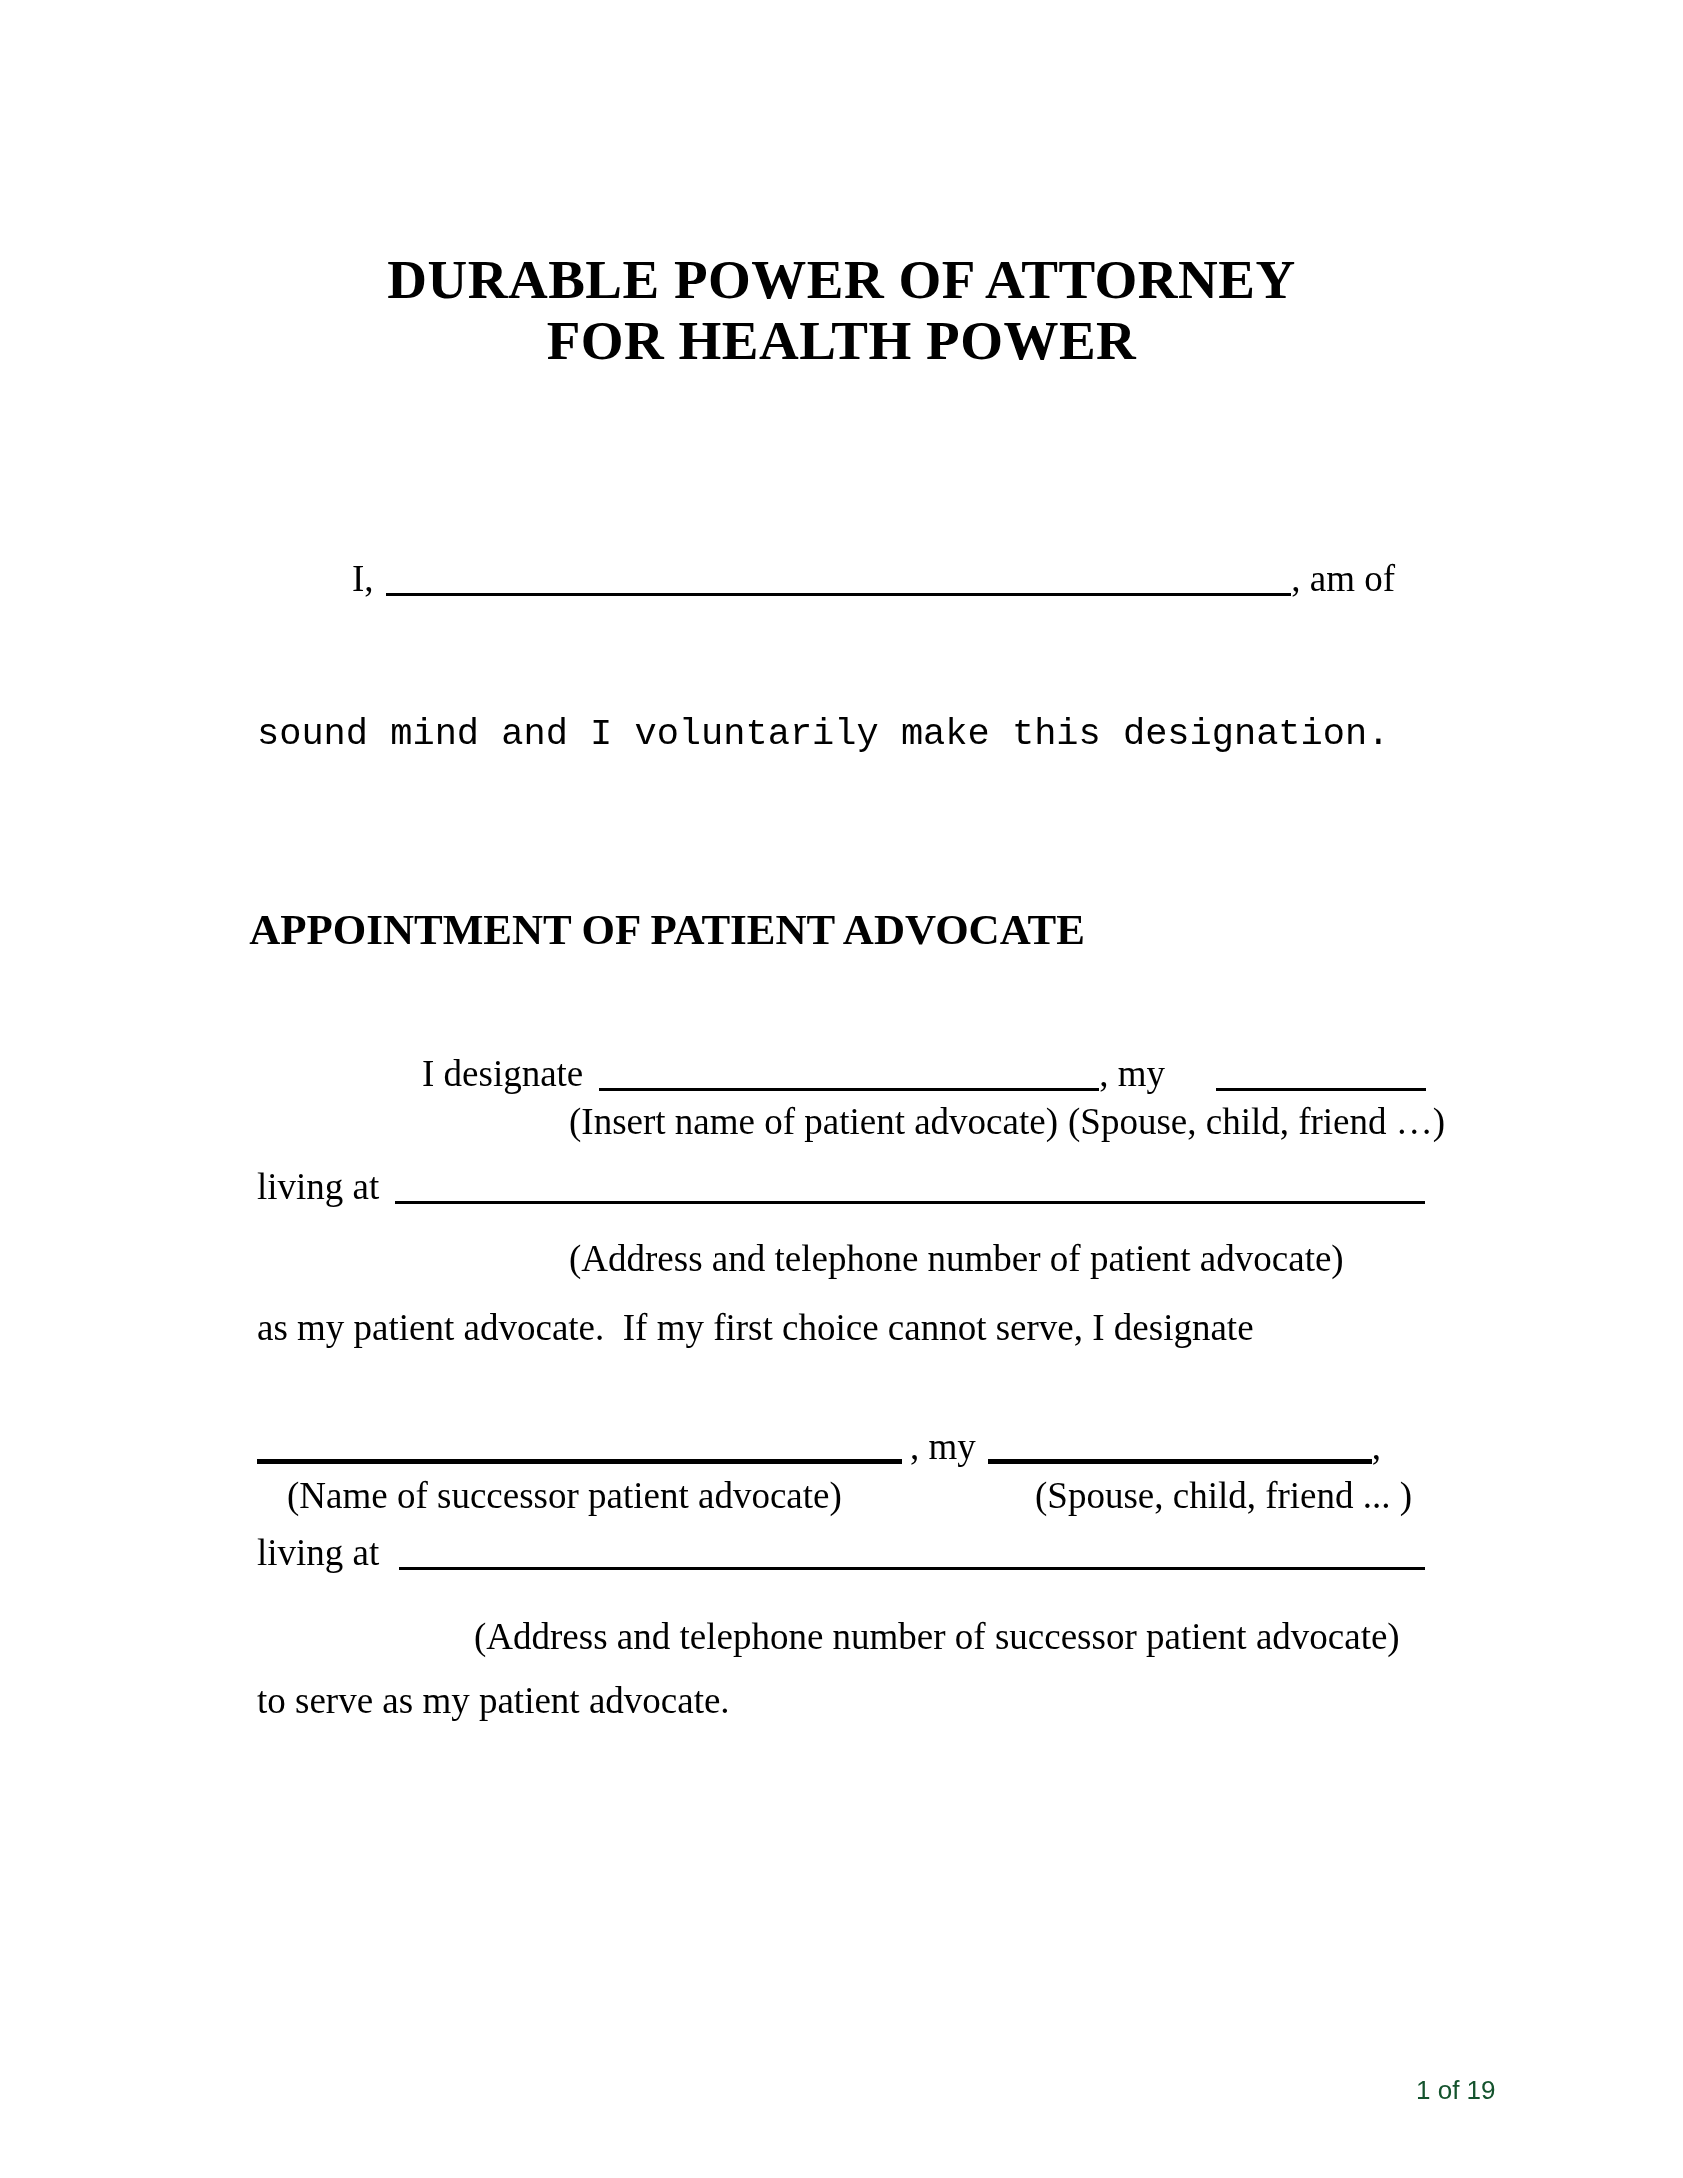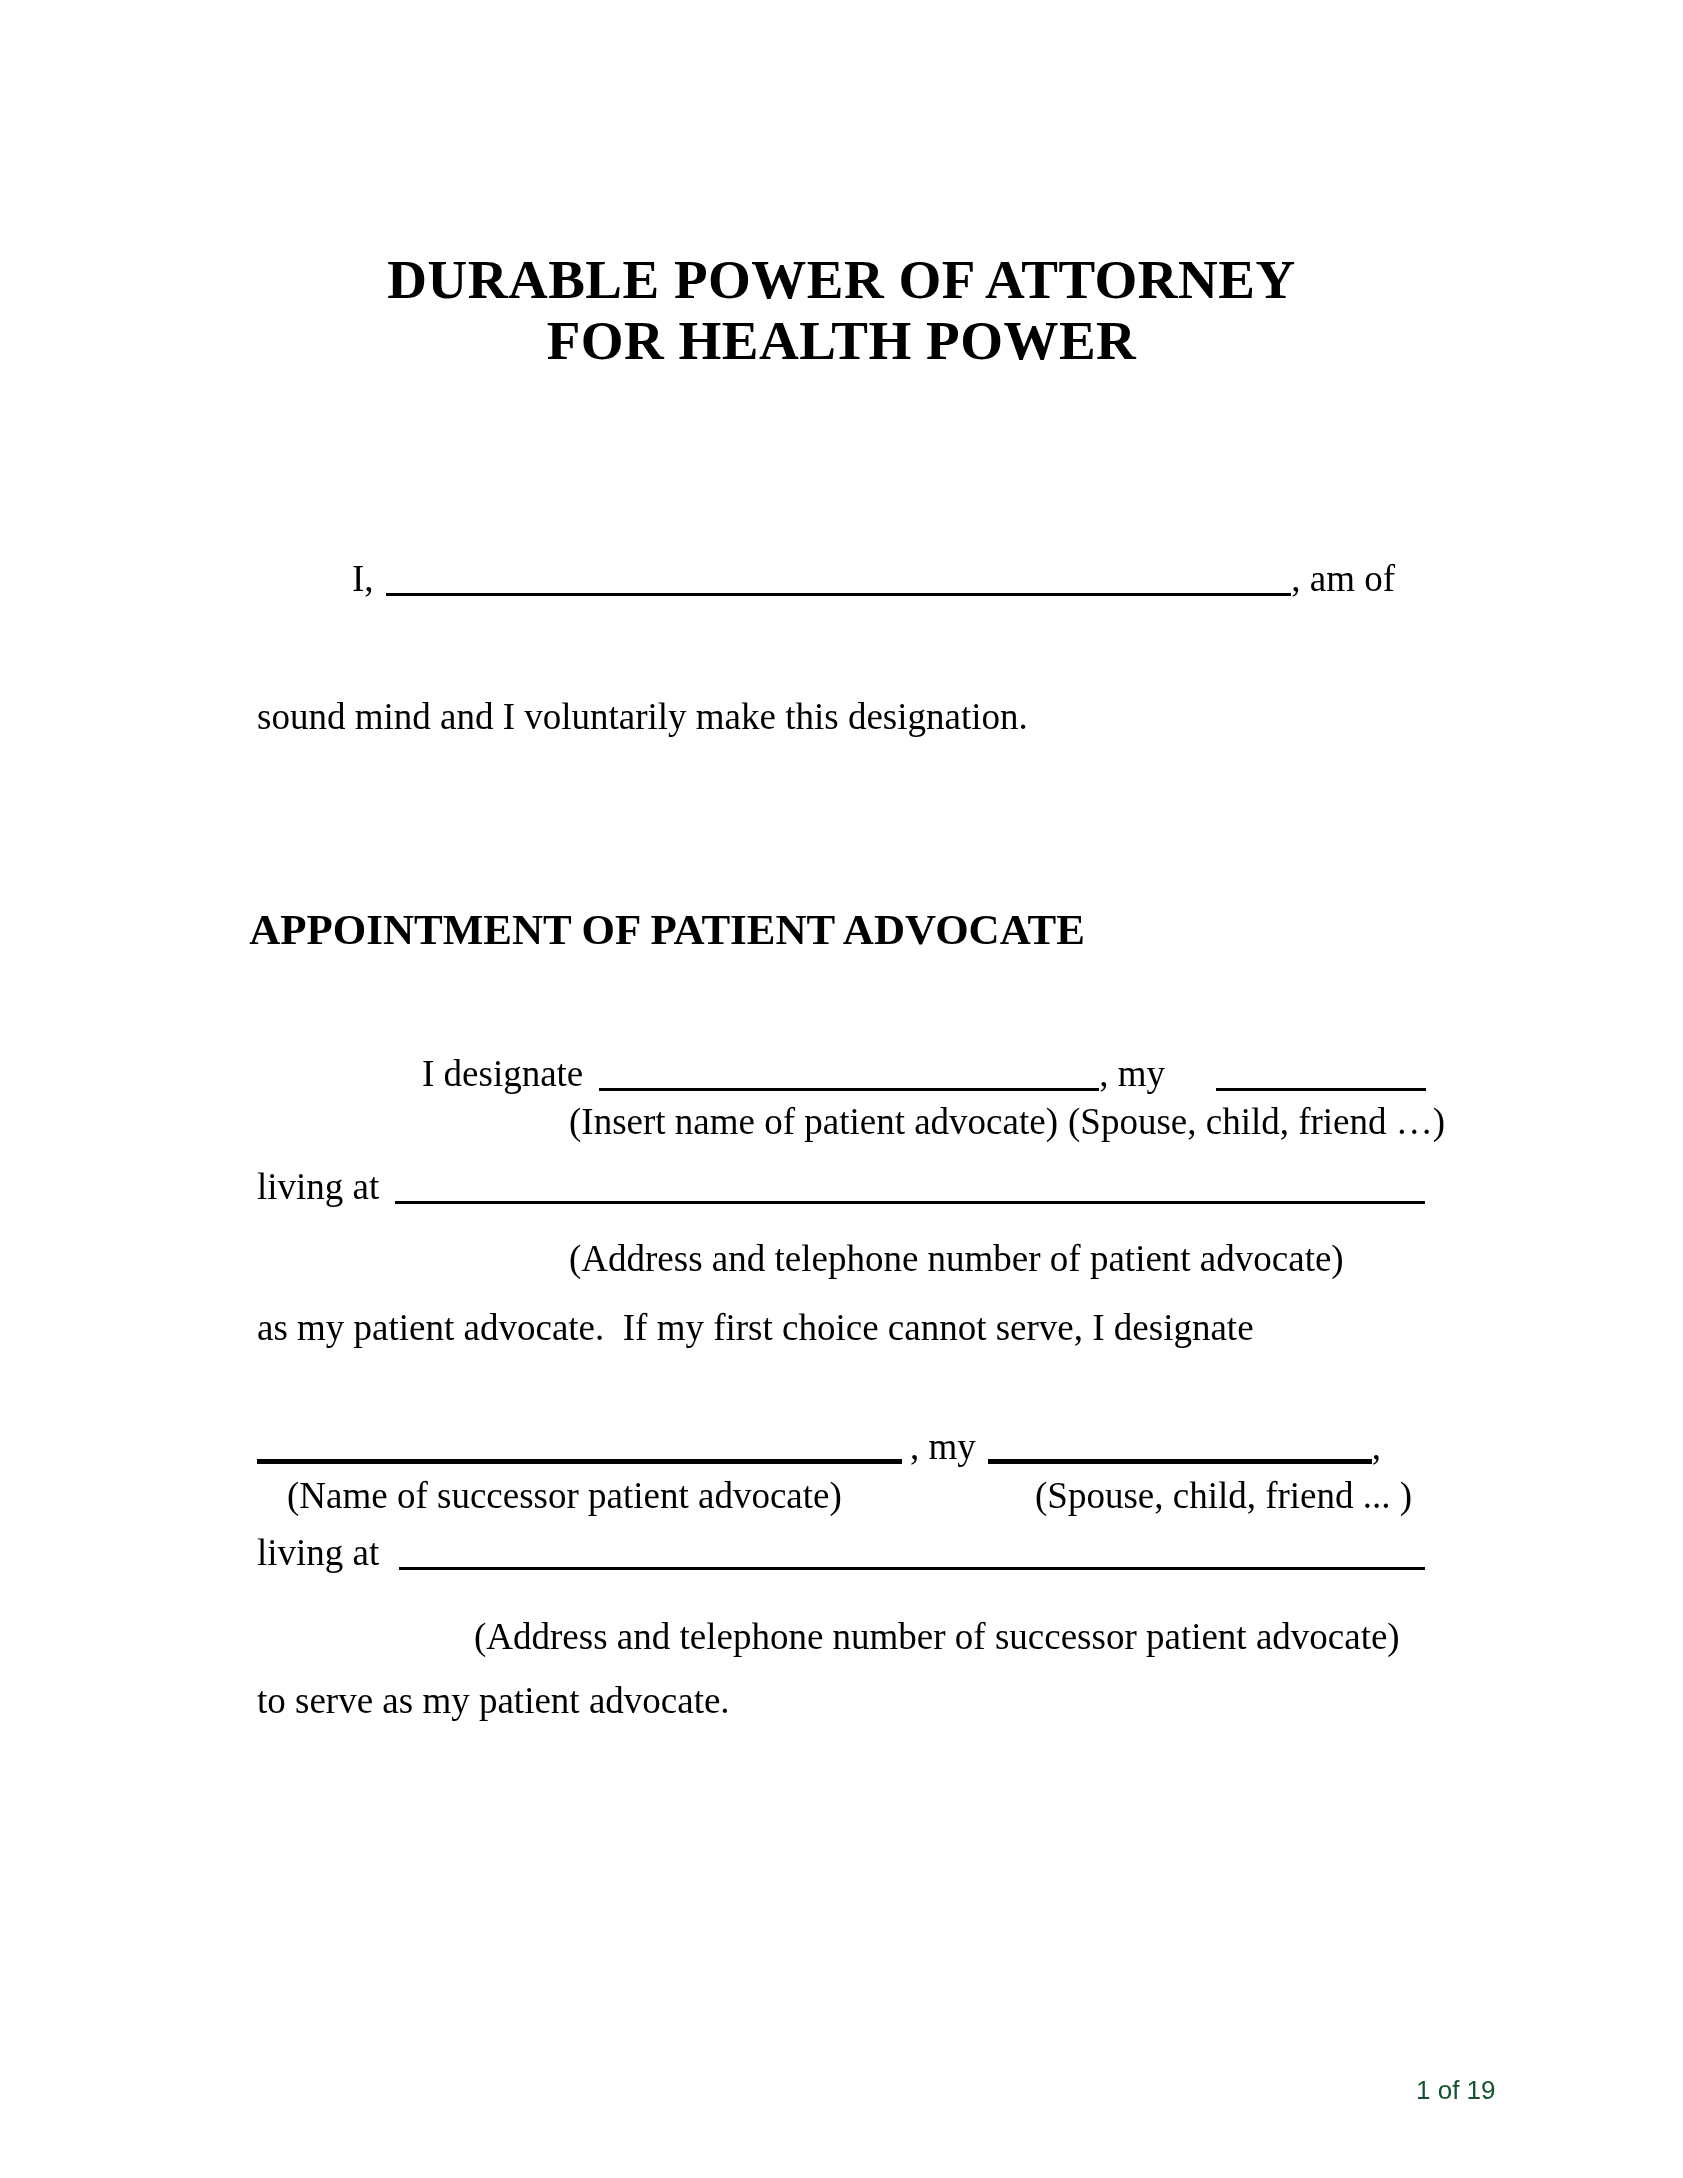--- a/index.html
+++ b/index.html
@@ -77,21 +77,21 @@
     <div>FOR HEALTH POWER</div>
   </div>
 
   <div class="row" style="left:352px; top:556px; width:1043px;">
     <span>I,</span>
     <div class="u grow" style="margin-left:12px;"></div>
     <span>, am of</span>
   </div>
 
 
-  <div class="line" style="left:257px; top:694px;">sound mind and I voluntarily make this designation.</div>
+  <div class="line" style="left:257px; top:711px;font-family:Liberation Mono, monospace;">sound mind and I voluntarily make this designation.</div>
 
   <div class="section-heading">APPOINTMENT OF PATIENT ADVOCATE</div>
 
   <div class="row" style="left:422px; top:1051px;">
     <span>I designate</span>
     <div class="u" style="width:500px; margin-left:16px;"></div>
     <span>, my</span>
     <div class="u" style="width:210px; margin-left:51px;"></div>
   </div>
 

